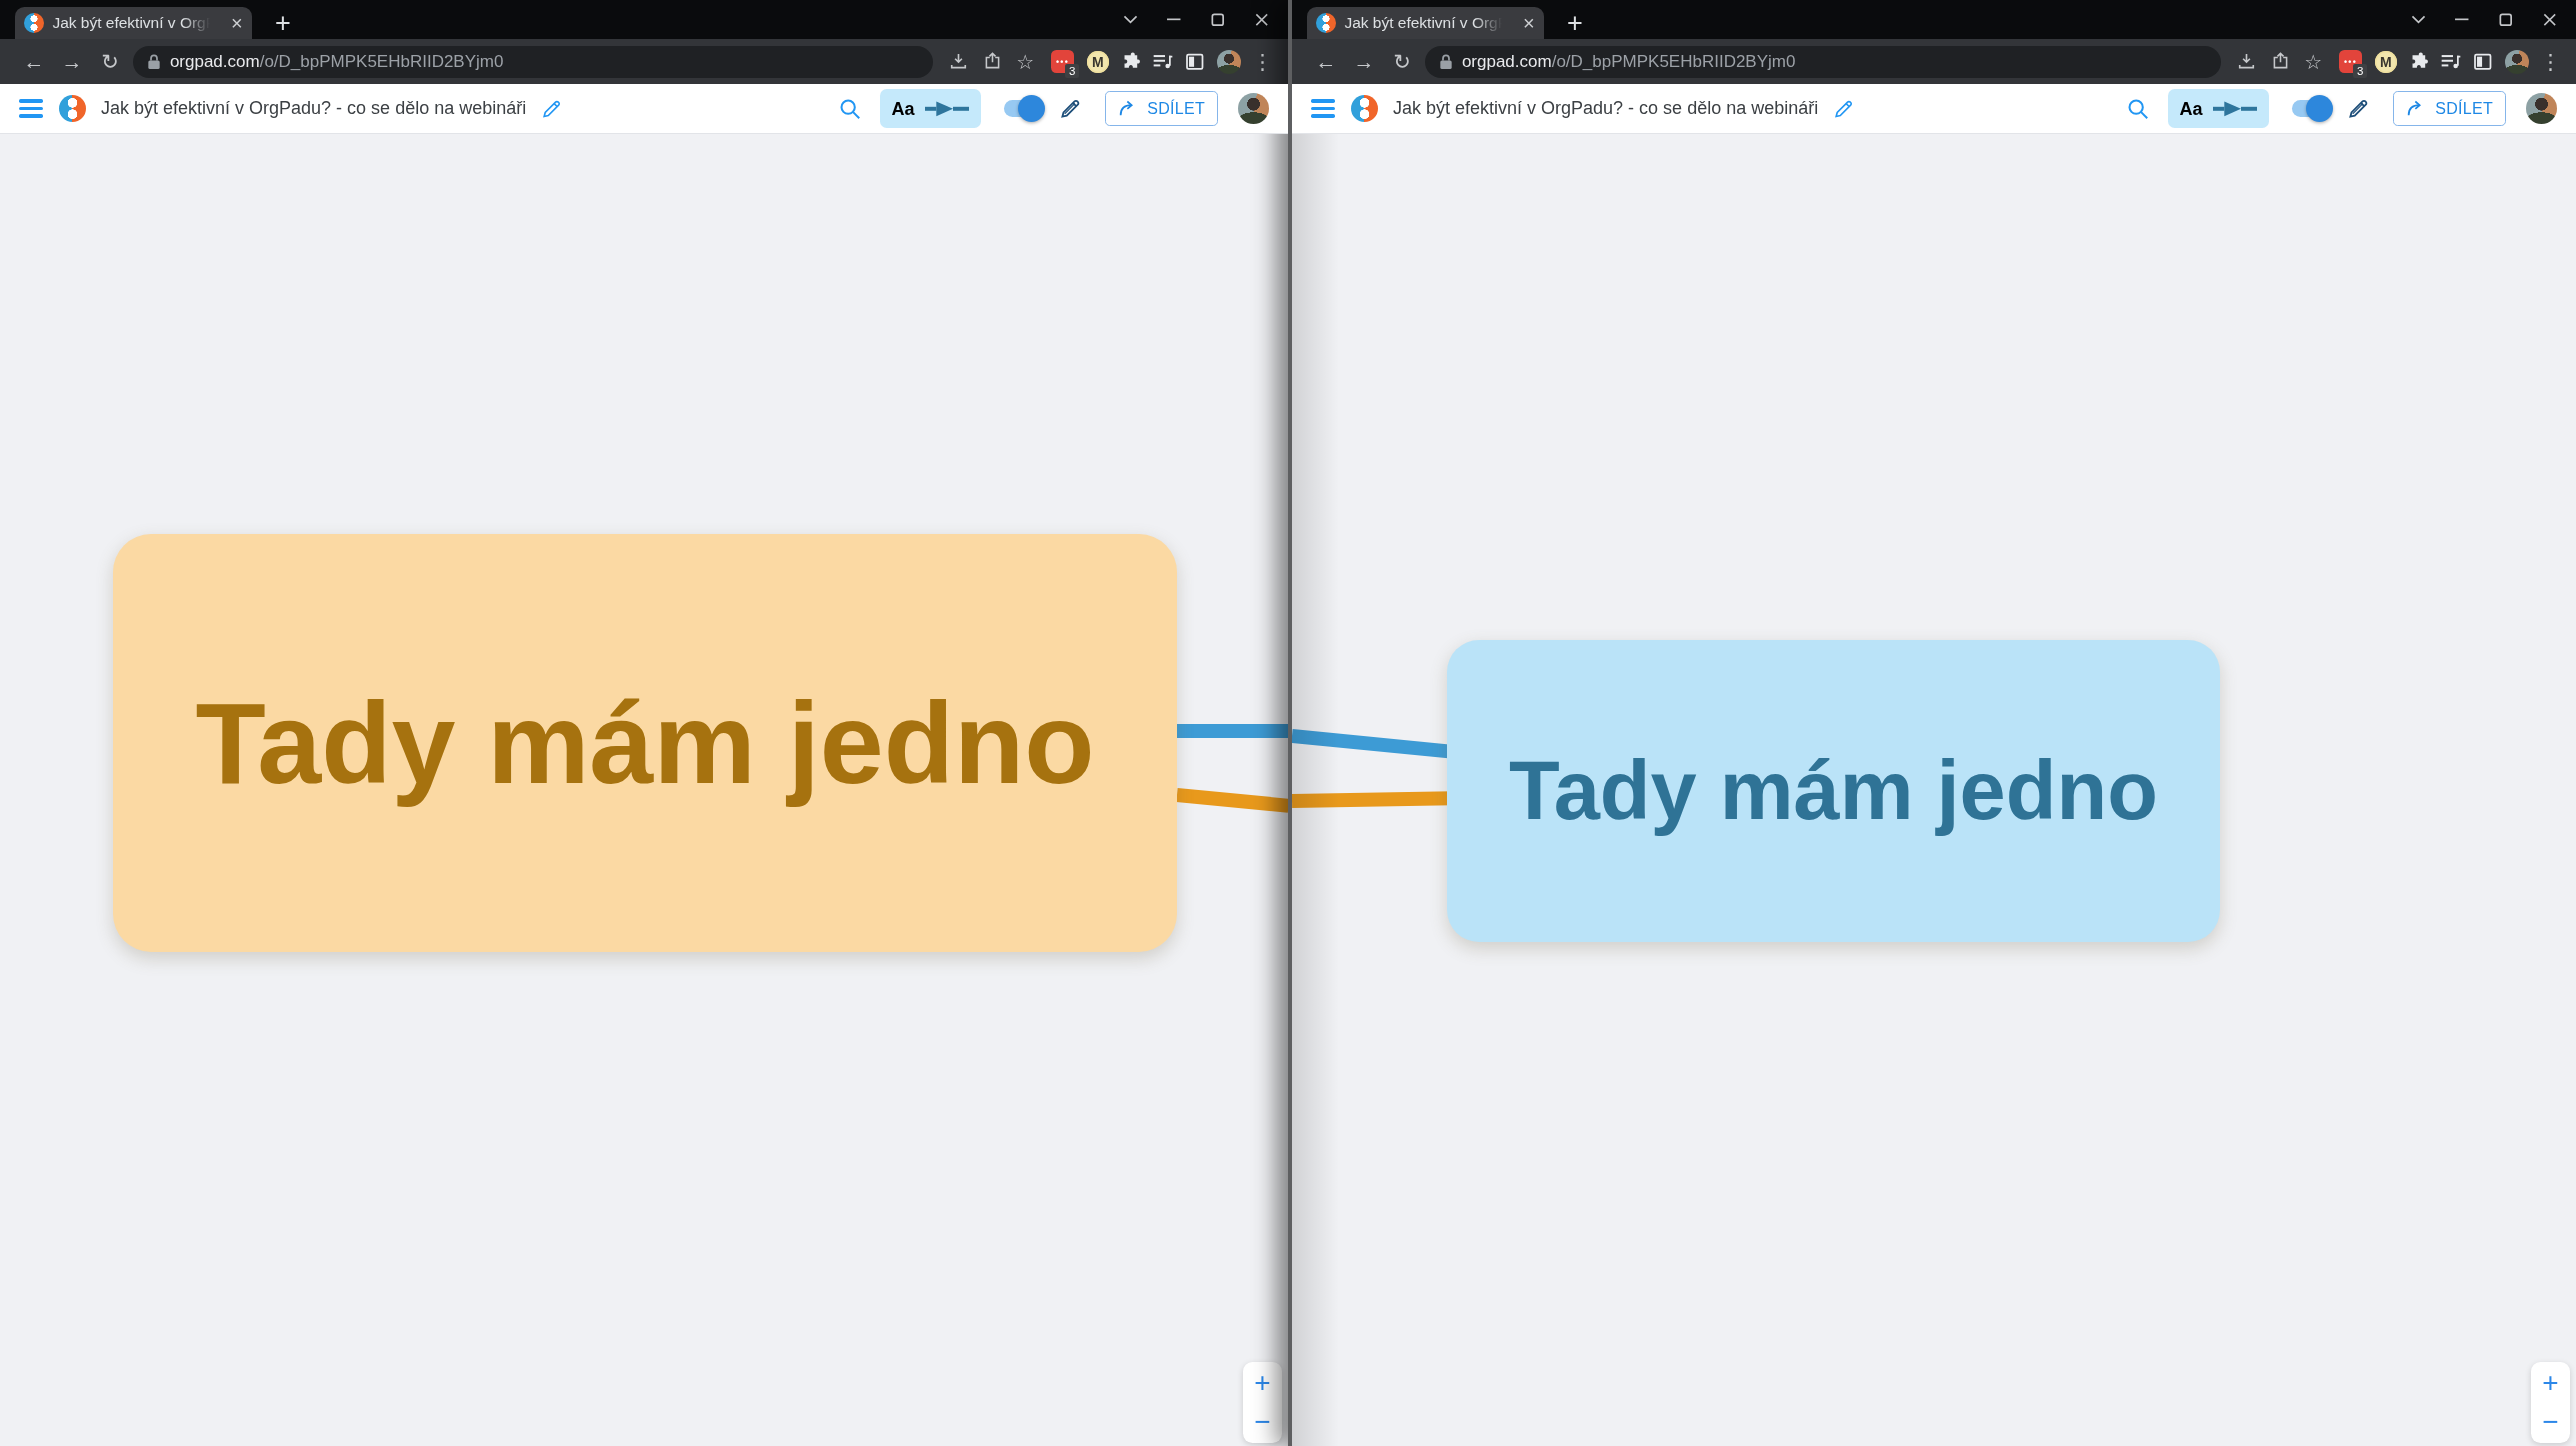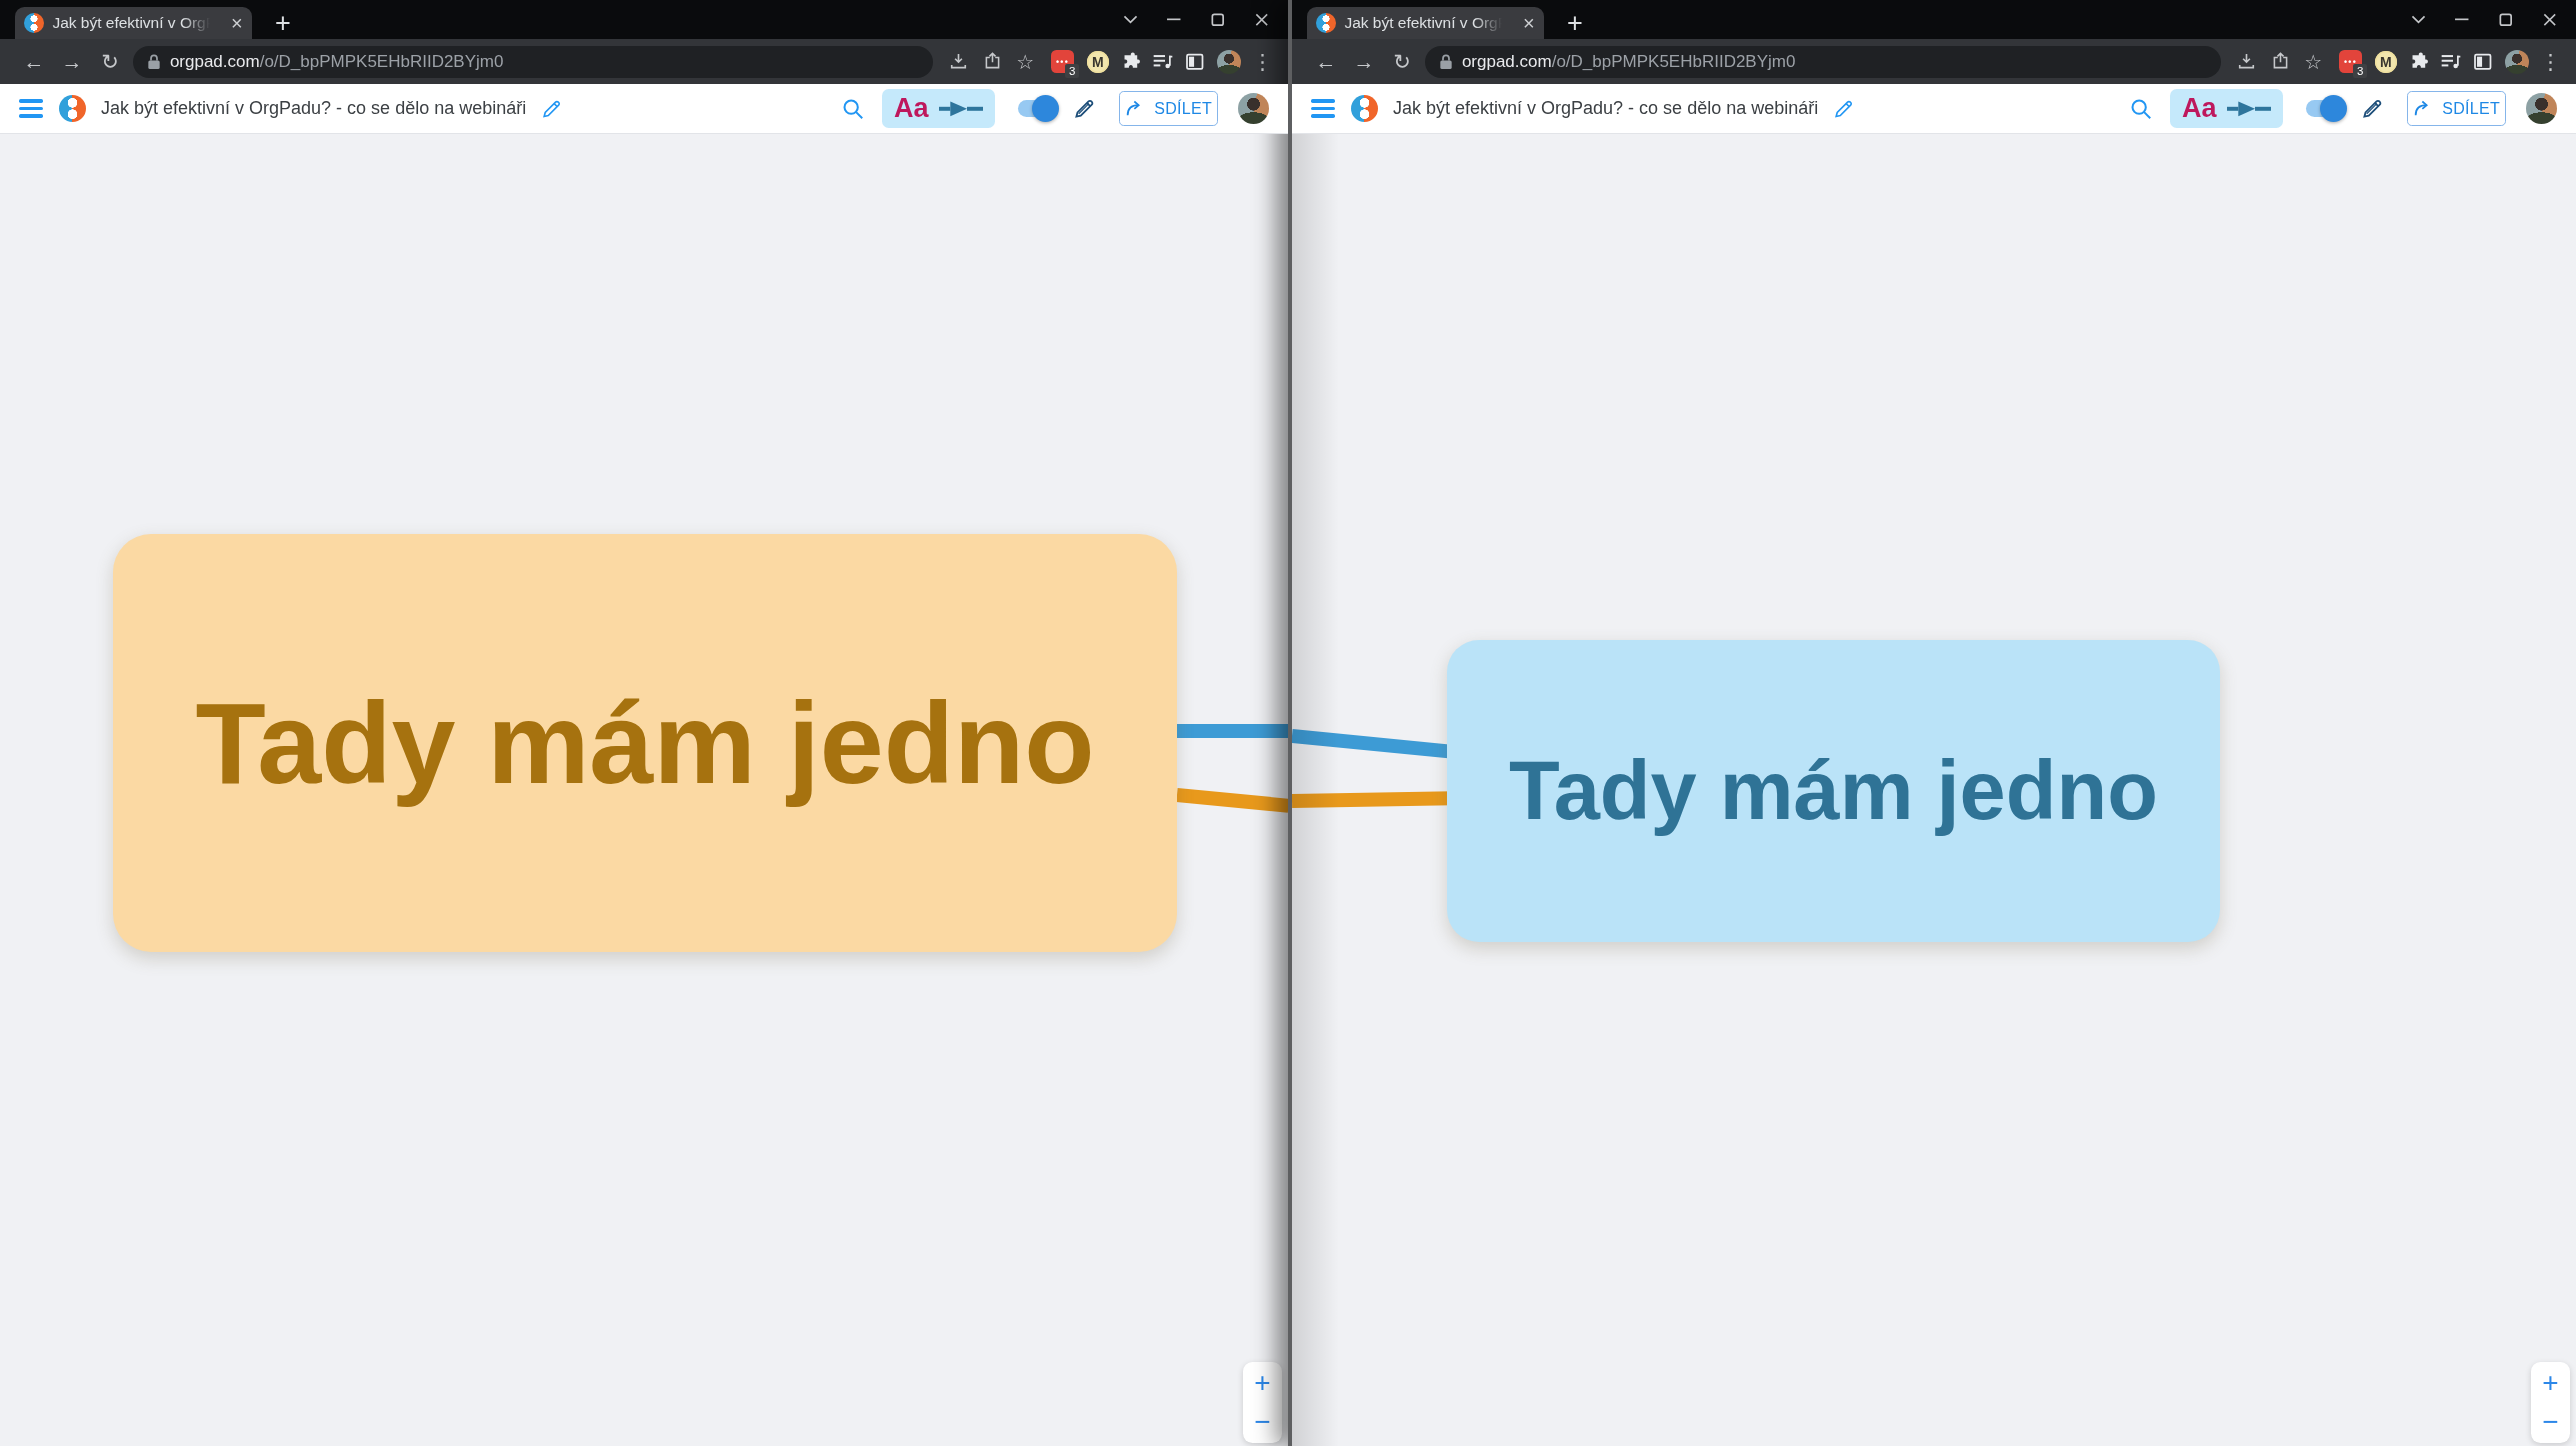--- a/index.html
+++ b/index.html
@@ -61,27 +61,27 @@
     background:
       radial-gradient(circle at 50% 29%, #fff 0 20%, rgba(0,0,0,0) 21%),
       radial-gradient(circle at 50% 71%, #fff 0 20%, rgba(0,0,0,0) 21%),
       linear-gradient(90deg, #31A0DB 0 50%, #F0652A 50% 100%); }
   .olg { width:27px; height:27px; margin-left:16px; flex:none; }
   .doc-title { margin-left:15px; font-size:18px; color:#3C4044; white-space:nowrap; }
   .titlepencil { margin-left:15px; }
   .spacer { flex:1; }
   .stylebox { height:39px; border-radius:6.7px; background:#C5E9FB; display:flex; align-items:center;
               padding:0 12px; gap:10.8px; margin-left:17.5px; }
-  .stylebox .aa { font-size:27px; font-weight:bold; color:#be185d; line-height:1; }
+  .stylebox .aa { font-size:18px; font-weight:bold; color:#000000; line-height:1; }
   .toggle { position:relative; width:39px; height:17.5px; border-radius:8.8px; background:#97C9F2; margin-left:23px; }
   .toggle .knob { position:absolute; right:-2px; top:-4.7px; width:27px; height:27px; border-radius:50%;
                   background:#2D87DC; box-shadow:0 1.3px 3.4px rgba(0,0,0,.3); }
   .pencil2 { margin-left:16px; }
   .sharebtn { margin-left:23px; height:35px; border:1.3px solid #85B5EA; border-radius:4.7px; background:#fff;
-              display:flex; align-items:center; gap:8.8px; padding:0 5px; }
+              display:flex; align-items:center; gap:8.8px; padding:0 12px; }
   .sharebtn span { font-size:16px; color:#1E88E5; letter-spacing:0.3px; }
   .oavatar { width:31px; height:31px; margin-left:20px; flex:none; }
 
   
   .canvas { position:absolute; top:135px; left:0; right:0; bottom:0; background:#F0F1F4; }
   .bw.w1 .canvas { left:0; }
   .edge { position:absolute; height:13.5px; transform-origin:left center; }
   .bubble { position:absolute; display:flex; flex-direction:column; align-items:center;
             justify-content:center; font-weight:bold; box-shadow:0 6.7px 17.5px rgba(100,90,60,.22); }
   .bubble div { white-space:nowrap; }

